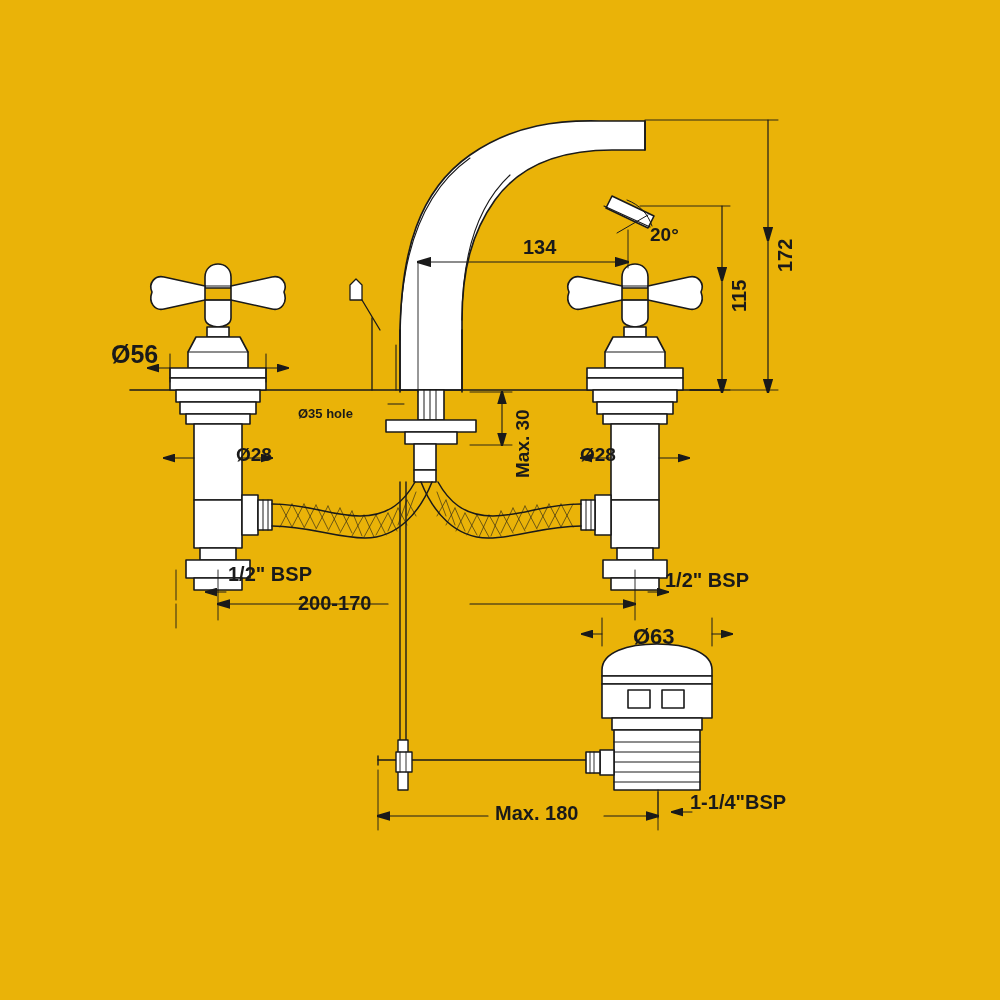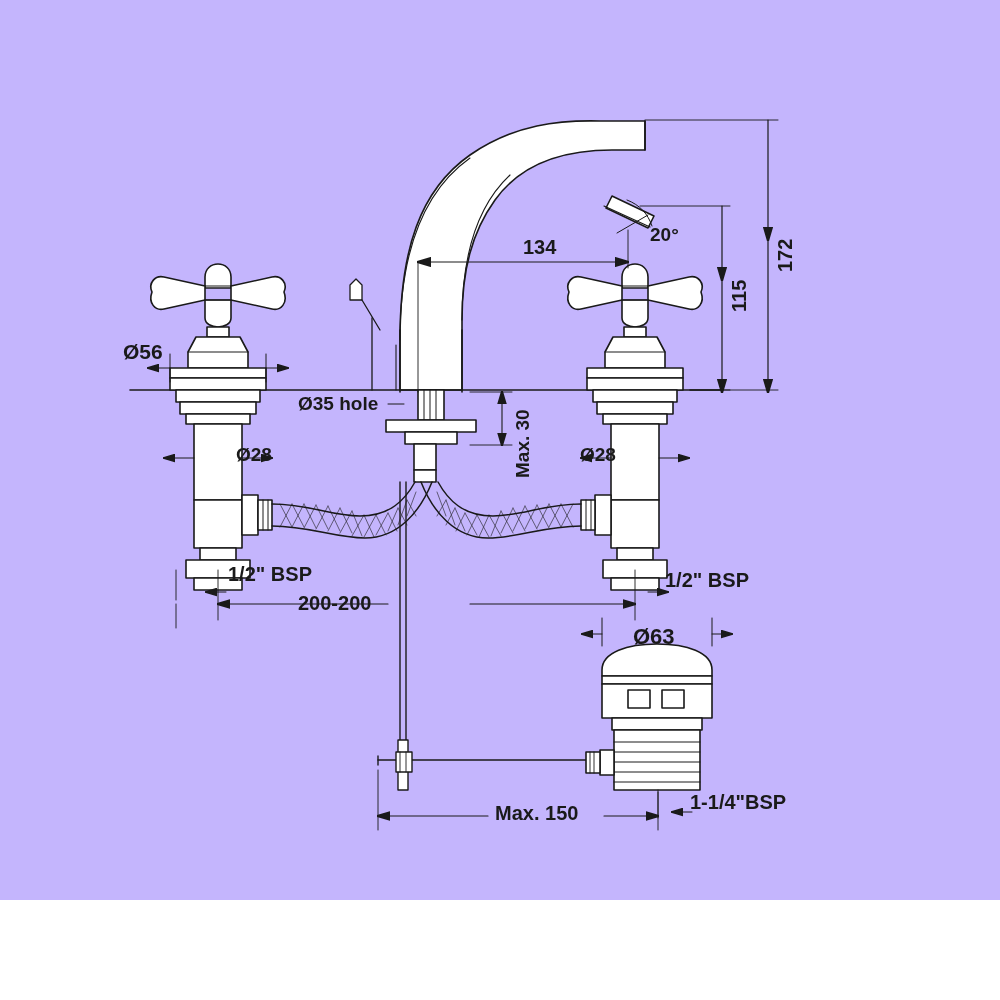--- a/index.html
+++ b/index.html
@@ -6,22 +6,22 @@
     margin: 0;
     padding: 0;
     background: #ffffff;
   }
   body {
     font-family: "Liberation Sans", sans-serif;
   }
   #stage {
     position: relative;
     width: 1000px;
-    height: 900px;
-    background: #c4b5fd;
+    height: 1000px;
+    background: #eab308;
     overflow: hidden;
   }
   #drawing {
     position: absolute;
     left: 0;
     top: 0;
     width: 1000px;
     height: 1000px;
   }
   .dimtext {
@@ -266,35 +266,35 @@
   </svg>
 
   <div class="dimtext" style="left:523px; top:236px; font-size:20px;">134</div>
 
   <div class="dimtext" style="left:650px; top:224px; font-size:19px;">20°</div>
 
   <div class="dimtext vert" style="left:728px; top:312px; font-size:20px;">115</div>
 
   <div class="dimtext vert" style="left:774px; top:272px; font-size:20px;">172</div>
 
-  <div class="dimtext" style="left:123px; top:340px; font-size:21px;">Ø56</div>
-
-  <div class="dimtext" style="left:298px; top:393px; font-size:19px;">Ø35 hole</div>
+  <div class="dimtext" style="left:111px; top:340px; font-size:25px;">Ø56</div>
+
+  <div class="dimtext" style="left:298px; top:406px; font-size:13px;">Ø35 hole</div>
 
   <div class="dimtext vert" style="left:512px; top:478px; font-size:19px;">Max. 30</div>
 
   <div class="dimtext" style="left:236px; top:444px; font-size:19px;">Ø28</div>
 
   <div class="dimtext" style="left:580px; top:444px; font-size:19px;">Ø28</div>
 
   <div class="dimtext" style="left:228px; top:563px; font-size:20px;">1/2" BSP</div>
 
   <div class="dimtext" style="left:665px; top:569px; font-size:20px;">1/2" BSP</div>
 
-  <div class="dimtext" style="left:298px; top:592px; font-size:20px;">200-200</div>
+  <div class="dimtext" style="left:298px; top:592px; font-size:20px;">200-170</div>
 
   <div class="dimtext" style="left:633px; top:624px; font-size:22px;">Ø63</div>
 
   <div class="dimtext" style="left:690px; top:791px; font-size:20px;">1-1/4"BSP</div>
 
-  <div class="dimtext" style="left:495px; top:802px; font-size:20px;">Max. 150</div>
+  <div class="dimtext" style="left:495px; top:802px; font-size:20px;">Max. 180</div>
 
 </div>
 
 </body></html>

